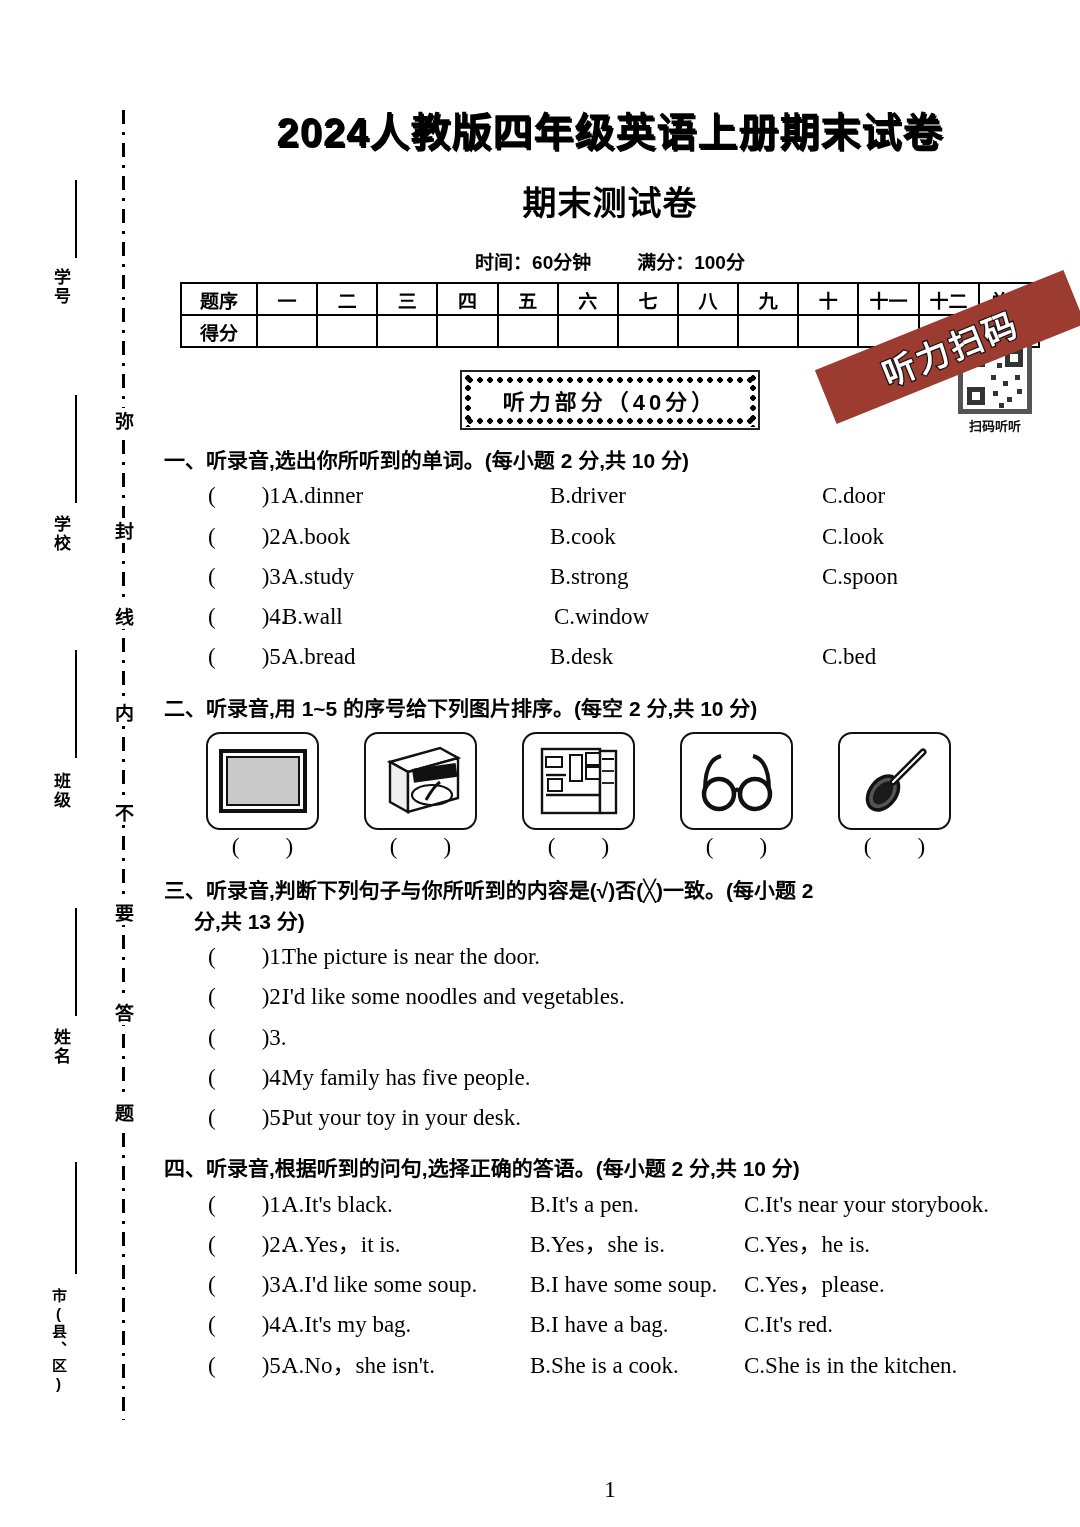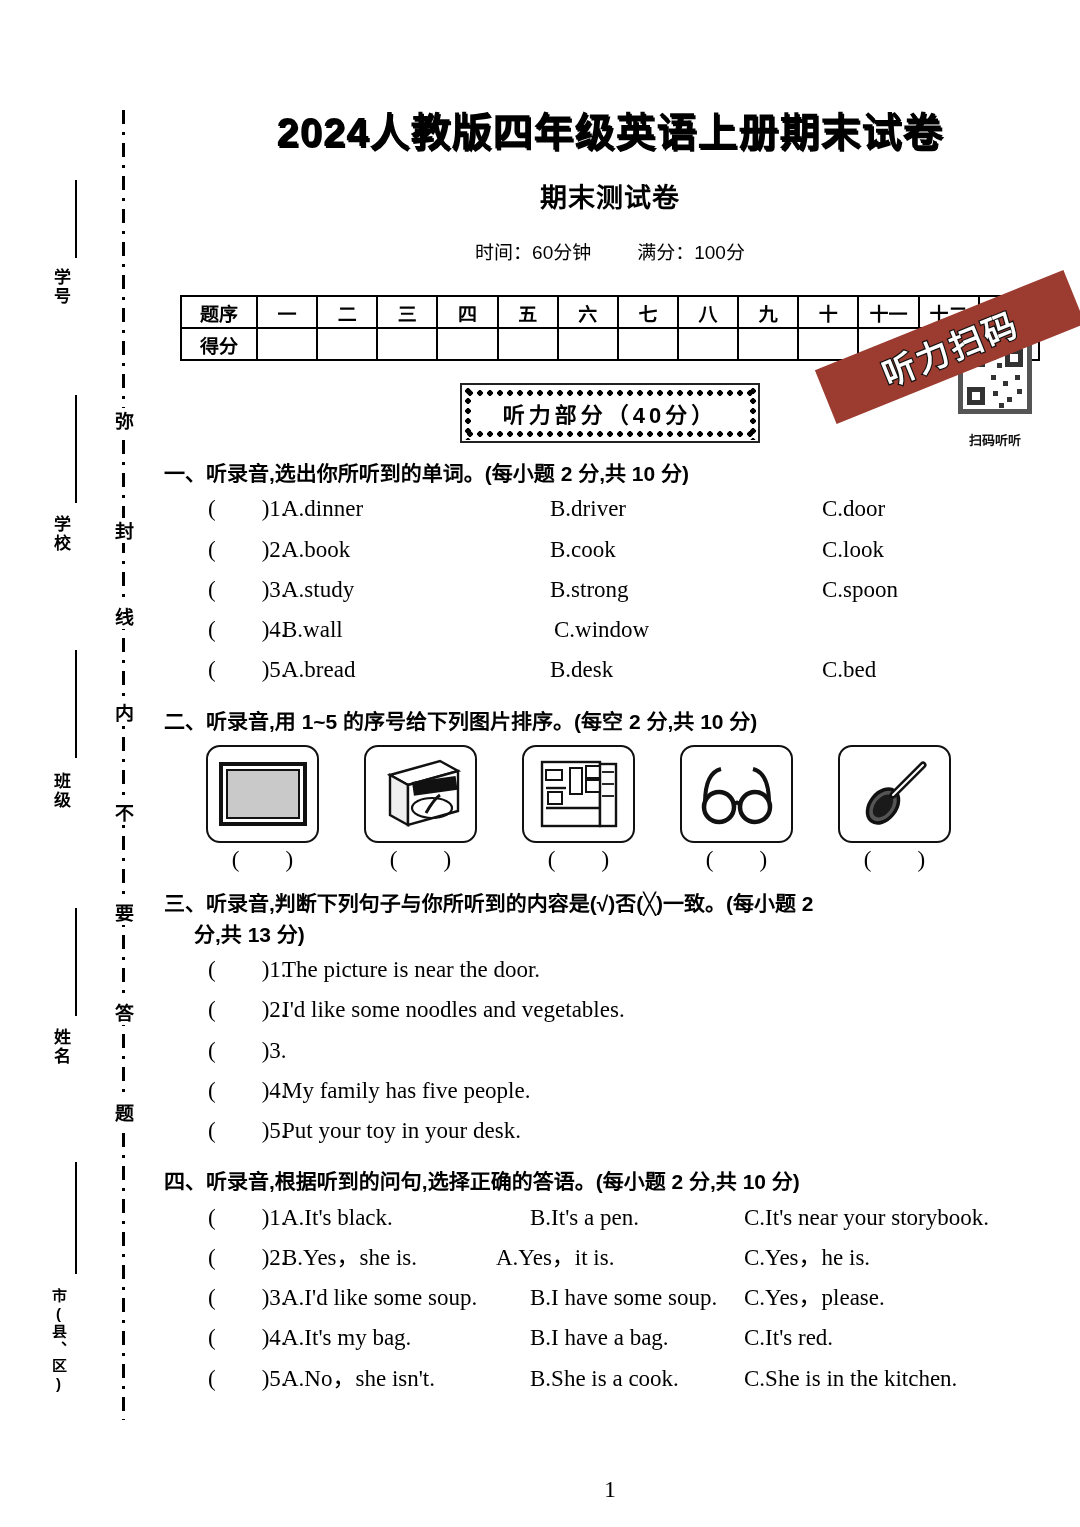--- a/index.html
+++ b/index.html
@@ -78,36 +78,36 @@
     font-weight: bold;
     font-size: 40px;
     letter-spacing: 1px;
     margin-top: 100px;
     text-shadow: 1.5px 1.5px 0 #000;
   }
   .subtitle {
     text-align: center;
     font-family: Liberation Sans, sans-serif;
     font-weight: bold;
-    font-size: 27px;
+    font-size: 34px;
     margin-top: 18px;
     letter-spacing: 1px;
   }
   .meta {
     text-align: center;
     font-family: "Liberation Sans", "DejaVu Sans", sans-serif;
-    font-weight: normal;
+    font-weight: bold;
     font-size: 19px;
     margin-top: 22px;
   }
   .meta span.gap { display: inline-block; width: 46px; }
 
   
   .score-table {
-    margin: 31px auto 0 auto;
+    margin: 8px auto 0 auto;
     border-collapse: collapse;
     width: 860px;
     table-layout: fixed;
     padding-left: 33px;
   }
   .score-table td {
     border: 2px solid #000;
     height: 30px;
     text-align: center;
     vertical-align: middle;
@@ -180,21 +180,21 @@
     background: #fff;
     border: 5px solid #555;
     box-sizing: border-box;
   }
   .qr-cell {
     position: absolute;
     background: #333;
   }
   .qr-caption {
     position: absolute;
-    left: 0; top: 90px;
+    left: 0; top: 76px;
     width: 90px;
     text-align: center;
     font-family: "Liberation Sans", "DejaVu Sans", sans-serif;
     font-weight: bold;
     font-size: 13px;
     color: #111;
   }
   .ribbon {
     position: absolute;
     left: 656px;
@@ -530,22 +530,22 @@
     <div class="sec-head">四、听录音,根据听到的问句,选择正确的答语。(每小题 2 分,共 10 分)</div>
 
     <div class="qrow">
       <span class="bracket">(        )1.</span>
       <span class="opt w-a4">A.It's black.</span>
       <span class="opt w-b4">B.It's a pen.</span>
       <span class="opt">C.It's near your storybook.</span>
     </div>
     <div class="qrow">
       <span class="bracket">(        )2.</span>
+      <span class="opt w-a4">A.Yes，it is.</span>
       <span class="opt w-b4">B.Yes，she is.</span>
-      <span class="opt w-a4">A.Yes，it is.</span>
       <span class="opt">C.Yes，he is.</span>
     </div>
     <div class="qrow">
       <span class="bracket">(        )3.</span>
       <span class="opt w-a4">A.I'd like some soup.</span>
       <span class="opt w-b4">B.I have some soup.</span>
       <span class="opt">C.Yes，please.</span>
     </div>
     <div class="qrow">
       <span class="bracket">(        )4.</span>

